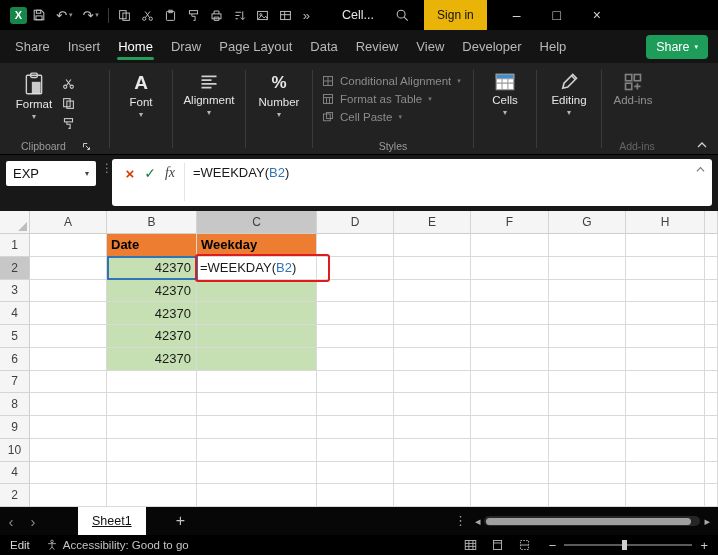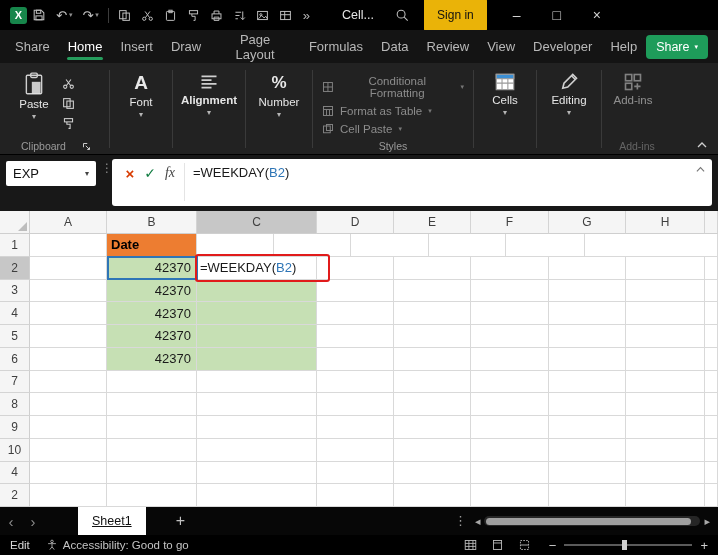--- a/index.html
+++ b/index.html
@@ -179,45 +179,44 @@
         </svg>
       </button>
     <button class="signin">Sign in</button>
     <button class="win-btn">–</button>
     <button class="win-btn">□</button>
     <button class="win-btn">×</button>
   </header>
 
   <nav class="menubar">
     <button class="mtab">Share</button>
+    <button class="mtab">Insert</button>
     <button class="mtab active">Home</button>
-    <button class="mtab">Insert</button>
     <button class="mtab">Draw</button>
     <button class="mtab">Page Layout</button>
-    <button class="mtab">Formulas</button>
     <button class="mtab">Data</button>
     <button class="mtab">Review</button>
     <button class="mtab">View</button>
     <button class="mtab">Developer</button>
     <button class="mtab">Help</button>
     <button class="share-btn">
       <span>Share</span>
       <span class="mini">▾</span>
     </button>
   </nav>
 
   <section class="ribbon">
     <div class="rb-group" style="width:96px;">
       <button class="big-btn">
         <svg class="rb-ico" width="22" height="24" viewBox="0 0 20 22">
             <rect x="3" y="3" width="14" height="17" rx="1"></rect>
             <rect x="7" y="1" width="6" height="4" rx="1"></rect>
             <rect x="8" y="9" width="8" height="11" fill="#e8e8e8" stroke="none" opacity=".85"></rect>
           </svg>
-        <span>Paste</span>
+        <span>Format</span>
         <span class="caret">▾</span>
       </button>
       <div class="small-col">
         <button>
             <svg class="rb-ico" width="13" height="13" viewBox="0 0 16 16">
               <circle cx="4" cy="12" r="2"></circle>
               <circle cx="12" cy="12" r="2"></circle>
               <path d="M5.5 10.5L11 3M10.5 10.5L5 3"></path>
             </svg>
           </button>
@@ -246,21 +245,21 @@
     <div class="rb-group">
       <button class="big-btn">
         <span class="ico-lbl-A">A</span>
         <span>Font</span>
         <span class="caret">▾</span>
       </button>
     </div>
     <div class="rb-sep"></div>
 
     <div class="rb-group">
-      <button class="big-btn" style="width:62px;font-weight:bold;">
+      <button class="big-btn" style="width:62px;">
         <svg class="rb-ico" width="20" height="20" viewBox="0 0 16 16">
             <path d="M2 3.5h12M2 6.5h8M2 9.5h12M2 12.5h8"></path>
           </svg>
         <span>Alignment</span>
         <span class="caret">▾</span>
       </button>
     </div>
     <div class="rb-sep"></div>
 
     <div class="rb-group">
@@ -272,21 +271,21 @@
     </div>
     <div class="rb-sep"></div>
 
     <div class="rb-group" style="width:150px;">
       <div class="styles-col">
         <button class="styles-item">
           <svg class="rb-ico" width="12" height="12" viewBox="0 0 16 16">
               <rect x="2" y="2" width="12" height="12"></rect>
               <path d="M2 8h12M8 2v12"></path>
             </svg>
-          <span>Conditional Formatting</span>
+          <span>Conditional Alignment</span>
           <span class="caret">▾</span>
         </button>
         <button class="styles-item">
           <svg class="rb-ico" width="12" height="12" viewBox="0 0 16 16">
               <rect x="2" y="2" width="12" height="12"></rect>
               <path d="M2 6h12M6 6v8M10 6v8"></path>
             </svg>
           <span>Format as Table</span>
           <span class="caret">▾</span>
         </button>
@@ -385,20 +384,21 @@
           <div class="g-colhdr" style="width: 77px;">E</div>
           <div class="g-colhdr" style="width: 78px;">F</div>
           <div class="g-colhdr" style="width: 77px;">G</div>
           <div class="g-colhdr" style="width: 79px;">H</div>
           <div class="g-colhdr fill"></div>
         </div>
         <div class="g-row">
           <div class="g-rowhdr">1</div>
           <div class="g-cell" style="width: 77px;"></div>
           <div class="g-cell header-orange" style="width: 90px;">Date</div>
+          <div class="g-cell header-orange" style="width: 120px;">Weekday</div>
           <div class="g-cell" style="width: 77px;"></div>
           <div class="g-cell" style="width: 77px;"></div>
           <div class="g-cell" style="width: 78px;"></div>
           <div class="g-cell" style="width: 77px;"></div>
           <div class="g-cell" style="width: 79px;"></div>
           <div class="g-cell fill"></div>
         </div>
         <div class="g-row">
           <div class="g-rowhdr active">2</div>
           <div class="g-cell" style="width: 77px;"></div>

